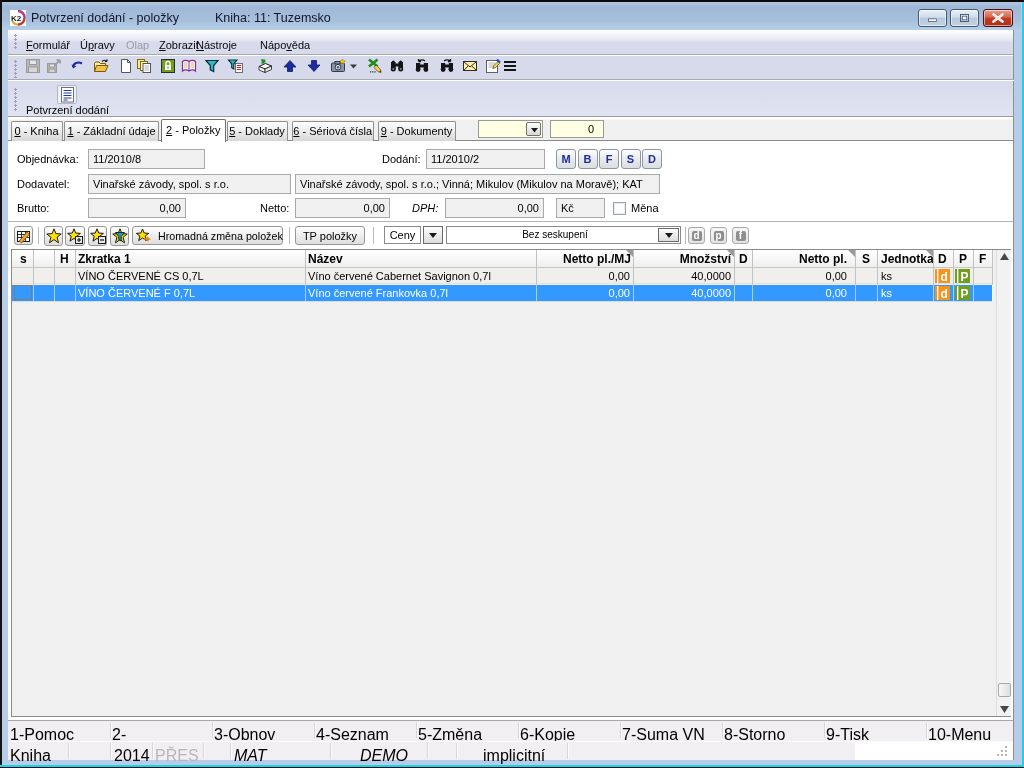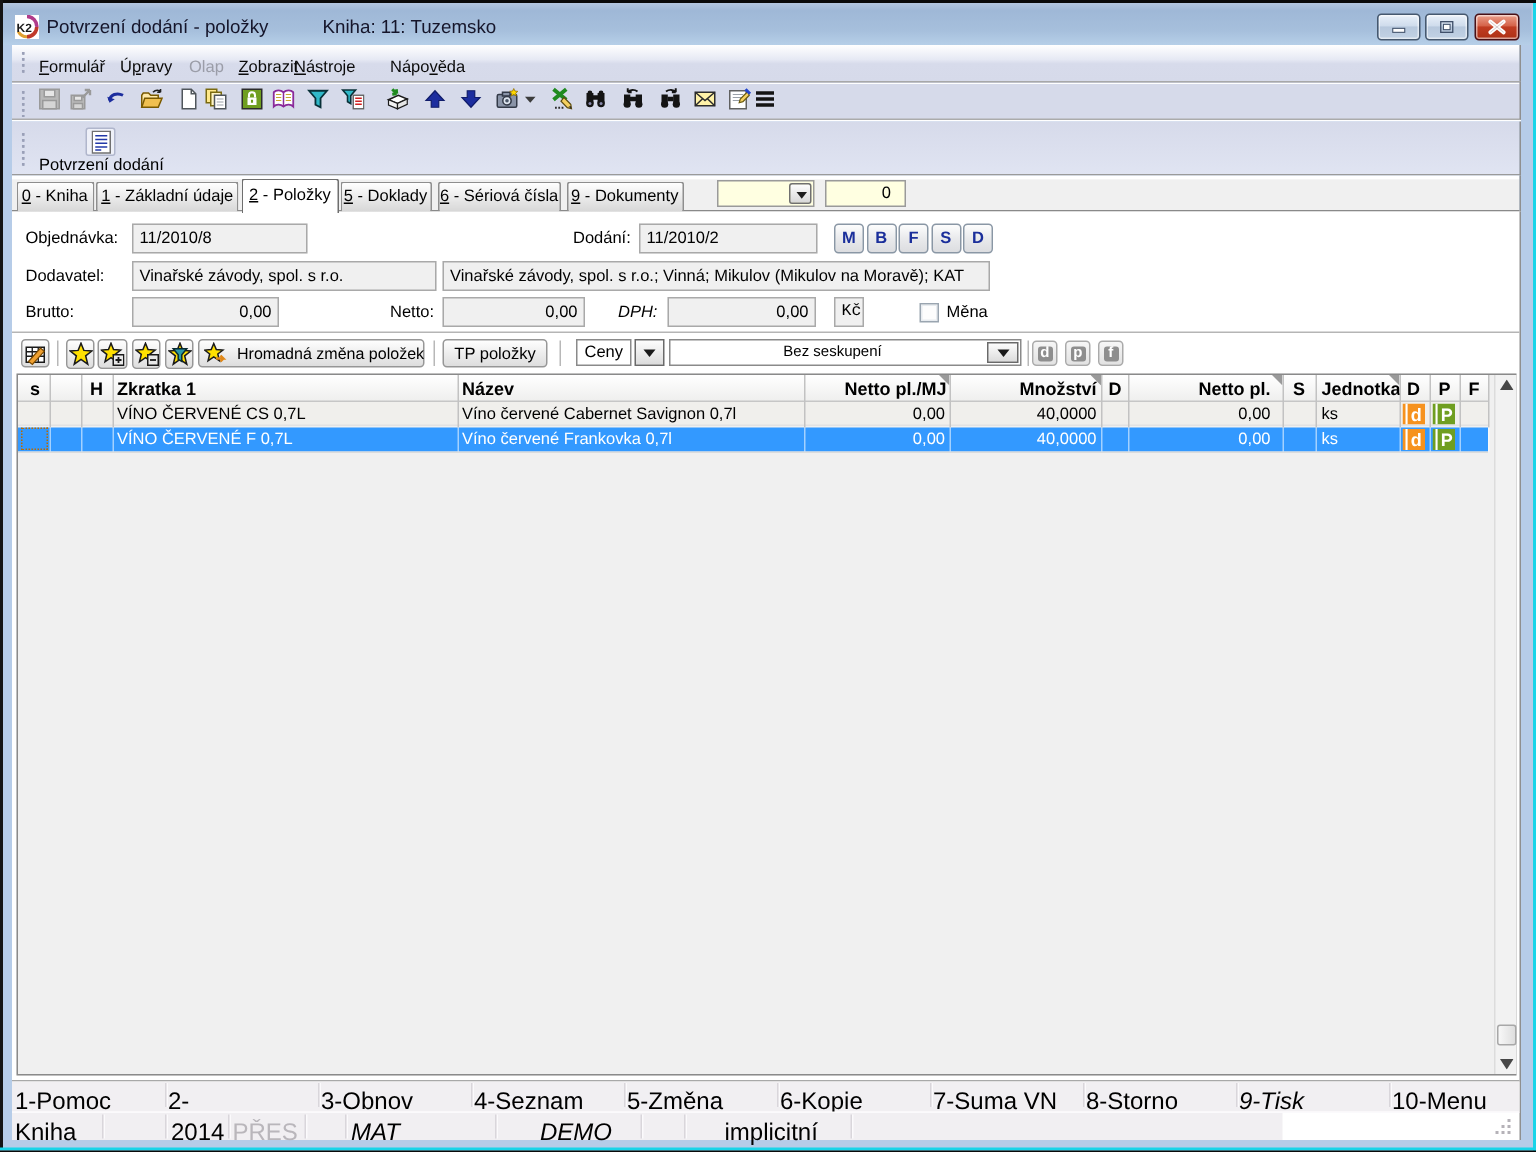--- a/index.html
+++ b/index.html
@@ -283,21 +283,21 @@
 <div class="abs lbl" style="left:17px;top:178px;">Dodavatel:</div>
 <div class="abs inp" style="left:88px;top:174px;width:203px;">Vinařské závody, spol. s r.o.</div>
 <div class="abs inp" style="left:295px;top:174px;width:365px;">Vinařské závody, spol. s r.o.; Vinná; Mikulov (Mikulov na Moravě); KAT</div>
 
 <div class="abs lbl" style="left:17px;top:202px;">Brutto:</div>
 <div class="abs inp num" style="left:88px;top:198px;width:98px;">0,00</div>
 <div class="abs lbl" style="left:260px;top:202px;">Netto:</div>
 <div class="abs inp num" style="left:295px;top:198px;width:95px;">0,00</div>
 <div class="abs lbl" style="left:412px;top:202px;font-style:italic;">DPH:</div>
 <div class="abs inp num" style="left:445px;top:198px;width:99px;">0,00</div>
-<div class="abs inp" style="left:556px;top:198px;width:20px;font-family:Liberation Mono, monospace;">Kč</div>
+<div class="abs inp" style="left:556px;top:198px;width:49px;">Kč</div>
 <div class="abs" style="left:613px;top:202px;width:13px;height:13px;background:#fdfdfd;border:1px solid #9aa5b0;box-shadow:inset 0 0 0 1px #e8ecf0;"></div>
 <div class="abs lbl" style="left:631px;top:202px;">Měna</div>
 <div class="abs" id="starrow"></div>
 <div class="abs tbtn" style="left:14px;top:226px;width:19px;"><svg width="16" height="16" viewBox="0 0 16 16" style="margin:0.5px 0 0 0.5px;">
       <rect x="1.5" y="3.5" width="12" height="10" fill="#fff" stroke="#1a1a1a"></rect>
       <path d="M1.5 6.5h12M1.5 9.5h12M5.5 3.5v10M9.5 3.5v10" stroke="#1a1a1a" stroke-width="0.9"></path>
       <path d="M3 13 L11 4 L13.5 6.2 L5.6 15 Z" fill="#f0a030" stroke="#7a4a00" stroke-width="0.8"></path>
     </svg></div>
 <div class="abs vsep" style="left:37.5px;top:227px;height:17px;"></div>
 <div class="abs tbtn sbtn" style="left:43.5px;">
@@ -461,21 +461,21 @@
 <div class="abs" id="belowtable"></div>
 <div class="abs" id="fkeyrow">
 <div class="fcell" style="left:2px;">1-Pomoc</div>
 <div class="fcell" style="left:104px;">2-</div>
 <div class="fcell" style="left:206px;">3-Obnov</div>
 <div class="fcell" style="left:308px;">4-Seznam</div>
 <div class="fcell" style="left:410px;">5-Změna</div>
 <div class="fcell" style="left:512px;">6-Kopie</div>
 <div class="fcell" style="left:614px;">7-Suma VN</div>
 <div class="fcell" style="left:716px;">8-Storno</div>
-<div class="fcell" style="left:818px;font-style:italic;">9-Tisk</div>
+<div class="fcell" style="left:818px;">9-Tisk</div>
 <div class="fcell" style="left:920px;">10-Menu</div>
 <div class="ssep" style="left:102px;"></div>
 <div class="ssep" style="left:204px;"></div>
 <div class="ssep" style="left:306px;"></div>
 <div class="ssep" style="left:408px;"></div>
 <div class="ssep" style="left:510px;"></div>
 <div class="ssep" style="left:612px;"></div>
 <div class="ssep" style="left:714px;"></div>
 <div class="ssep" style="left:816px;"></div>
 <div class="ssep" style="left:918px;"></div>

